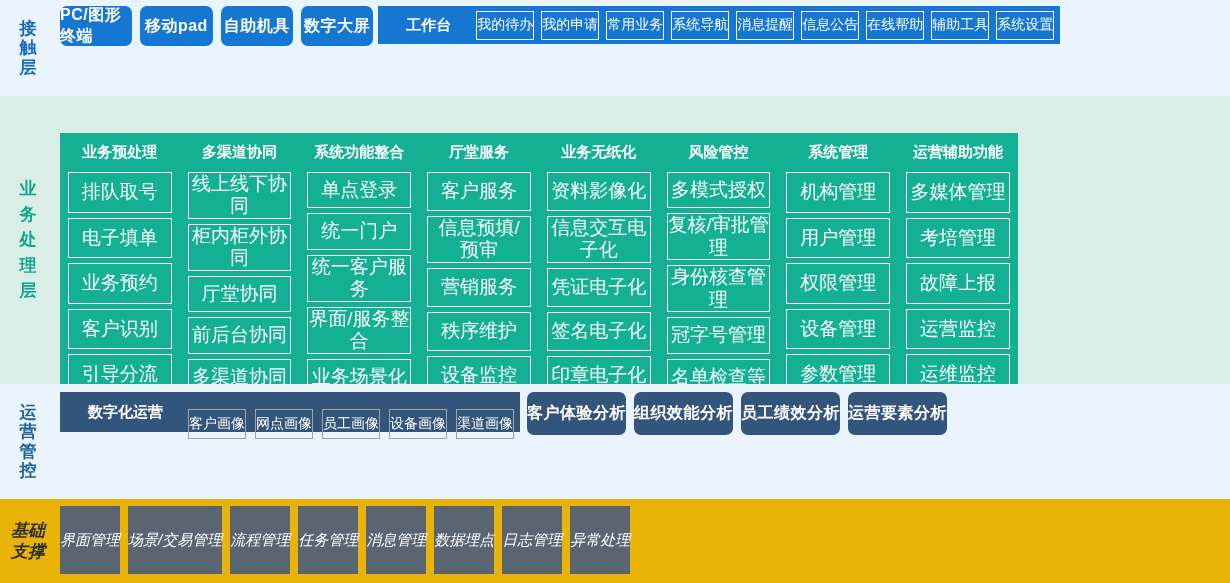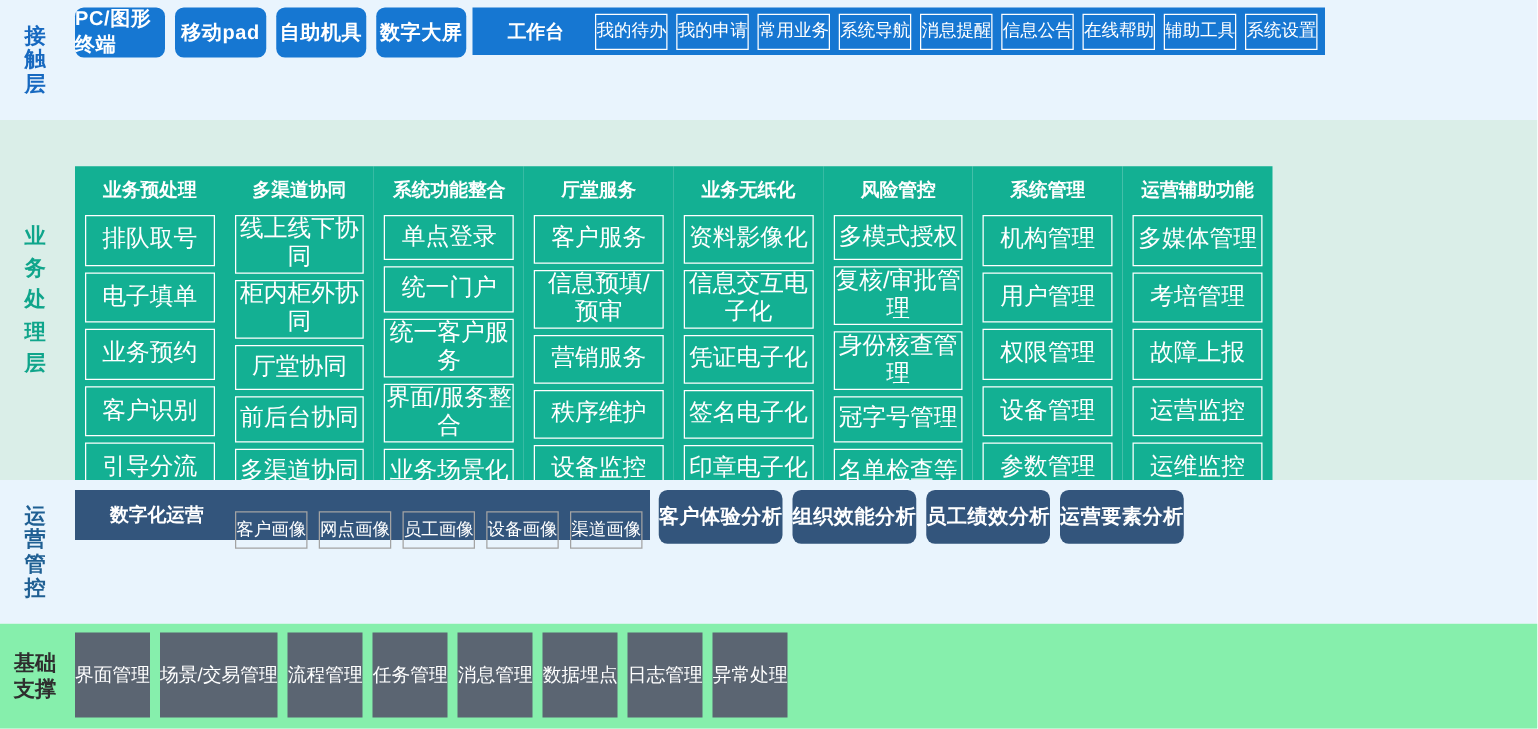--- a/index.html
+++ b/index.html
@@ -203,22 +203,23 @@
     font-size: 16px;
     font-weight: bold;
     display: flex;
     align-items: center;
     justify-content: center;
     letter-spacing: 0.5px;
   }
 
   
   .layer-base {
-    background: #86efac;
+    background: #eab308;
     flex: 1 1 auto;
+    font-style: italic;
   }
   .layer-base .band-label {
     color: #2e2e2e;
     font-size: 17px;
     line-height: 1.25;
   }
   .layer-base .band-body {
     padding: 7px 20px 9px 4px;
   }
   .base-row {

